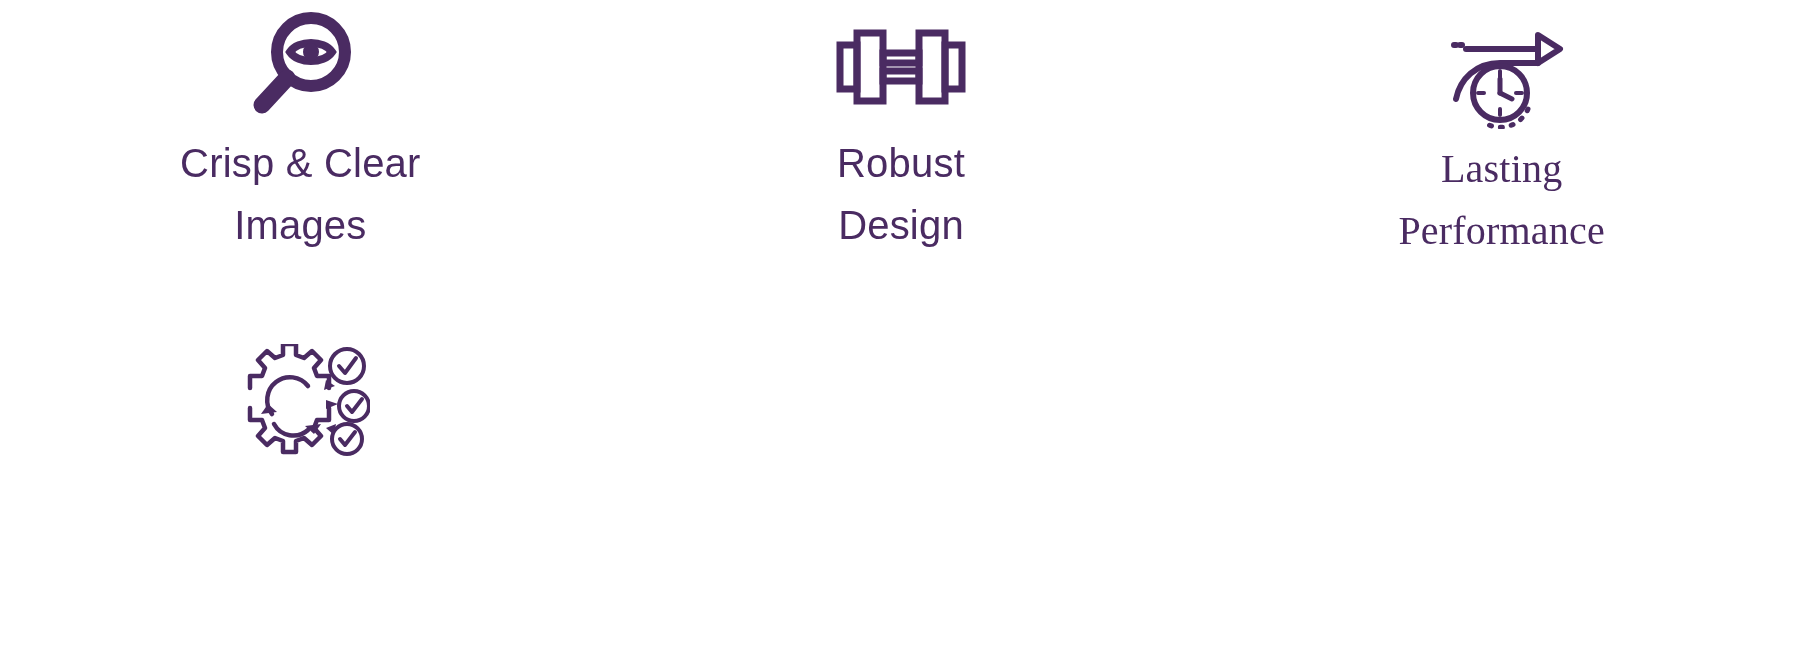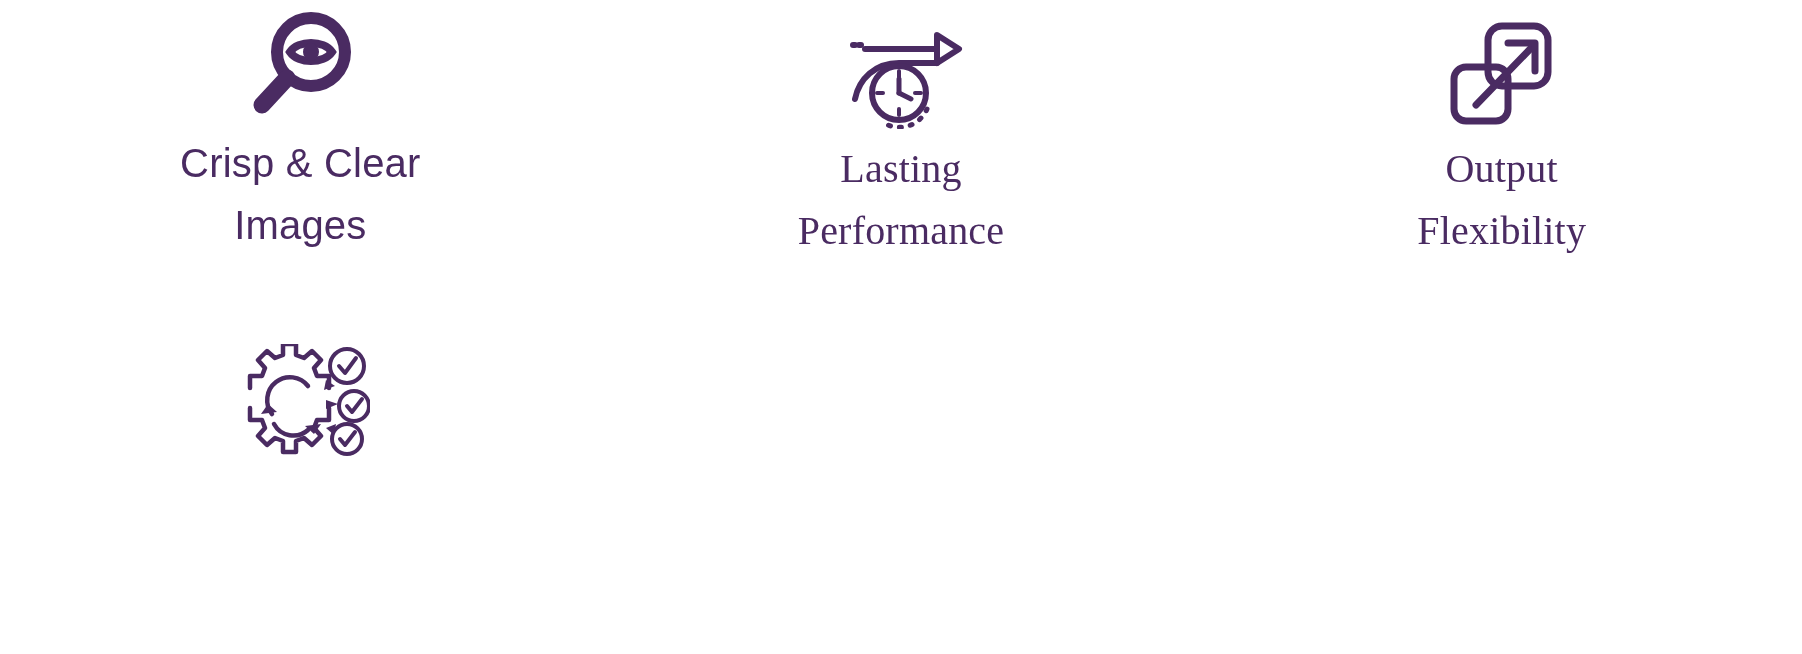--- a/index.html
+++ b/index.html
@@ -69,20 +69,36 @@
         <path d="M47 70 L22 97" stroke="#4A2B62" stroke-width="17" stroke-linecap="round"></path>
         <path d="M50 44 C58 32, 84 32, 92 44 C84 56, 58 56, 50 44 Z" stroke="#4A2B62" stroke-width="8" fill="none"></path>
         <ellipse cx="71" cy="44" rx="8" ry="9" fill="#4A2B62"></ellipse>
       </svg>
     </div>
     <div class="feature-label">Crisp &amp; Clear
 Images</div>
   </div>
 
 
+  <div class="feature-card">
+    <div class="feature-icon">
+      <svg width="130" height="90" viewBox="0 0 130 90" fill="none" xmlns="http://www.w3.org/2000/svg" aria-hidden="true">
+        <g stroke="#4A2B62" stroke-width="7" fill="none">
+          <rect x="4" y="23" width="17" height="44"></rect>
+          <rect x="21" y="11" width="26" height="68"></rect>
+          <rect x="83" y="11" width="26" height="68"></rect>
+          <rect x="109" y="23" width="17" height="44"></rect>
+          <rect x="47" y="31" width="36" height="10"></rect>
+          <rect x="47" y="49" width="36" height="10"></rect>
+        </g>
+      </svg>
+    </div>
+    <div class="feature-label">Robust
+Design</div>
+  </div>
 
   <div class="feature-card row-2">
     <div class="feature-icon">
       <svg width="128" height="112" viewBox="0 0 128 112" fill="none" xmlns="http://www.w3.org/2000/svg" aria-hidden="true">
         <g stroke="#4A2B62" stroke-width="6" fill="none" stroke-linecap="round" stroke-linejoin="round">
           <path d="M28 32 L100 32"></path>
           <path d="M100 18 L122 32 L100 46 L100 18 Z"></path>
           <path d="M100 46 L62 46 C38 46, 22 62, 18 82"></path>
           <path d="M16 28 L18 28"></path>
           <path d="M22 28 L24 28"></path>
@@ -98,32 +114,20 @@
         <path d="M62 76 L74 82" stroke="#4A2B62" stroke-width="5" stroke-linecap="round"></path>
         <g stroke="#4A2B62" stroke-width="5" stroke-linecap="round" stroke-dasharray="2 9">
           <path d="M90 92 A30 30 0 0 1 44 104"></path>
         </g>
       </svg>
     </div>
     <div class="feature-label">Lasting
 Performance</div>
   </div>
 
-  <div class="feature-card row-2">
-    <div class="feature-icon">
-      <svg width="104" height="104" viewBox="0 0 104 104" fill="none" xmlns="http://www.w3.org/2000/svg" aria-hidden="true">
-        <rect x="4" y="46" width="54" height="54" rx="12" stroke="#4A2B62" stroke-width="7" fill="#ffffff"></rect>
-        <rect x="38" y="5" width="60" height="60" rx="14" stroke="#4A2B62" stroke-width="7" fill="none"></rect>
-        <path d="M26 84 L84 24" stroke="#4A2B62" stroke-width="7" stroke-linecap="round"></path>
-        <path d="M58 22 L85 22 L85 50" stroke="#4A2B62" stroke-width="7" stroke-linecap="round" stroke-linejoin="round" fill="none"></path>
-      </svg>
-    </div>
-    <div class="feature-label">Output
-Flexibility</div>
-  </div>
 
   <div class="feature-card row-2">
     <div class="feature-icon">
       <svg width="140" height="112" viewBox="0 0 140 112" fill="none" xmlns="http://www.w3.org/2000/svg" aria-hidden="true">
         <g stroke="#4A2B62" stroke-width="4.5" fill="none" stroke-linejoin="round" stroke-linecap="round">
           <path d="M20 44 L20 32 L32 32 L35 24 L28 16 L37 7 L45 14 L53 11 L53 0 L66 0 L66 11 L74 14 L82 7 L91 16 L84 24 L87 32 L99 32 L99 44"></path>
           <path d="M99 64 L99 76 L87 76 L84 84 L91 92 L82 101 L74 94 L66 97 L66 108 L53 108 L53 97 L45 94 L37 101 L28 92 L35 84 L32 76 L20 76 L20 64"></path>
         </g>
         <g stroke="#4A2B62" stroke-width="4.5" fill="none" stroke-linecap="round">
           <path d="M42 70 A22 22 0 0 1 78 42"></path>

